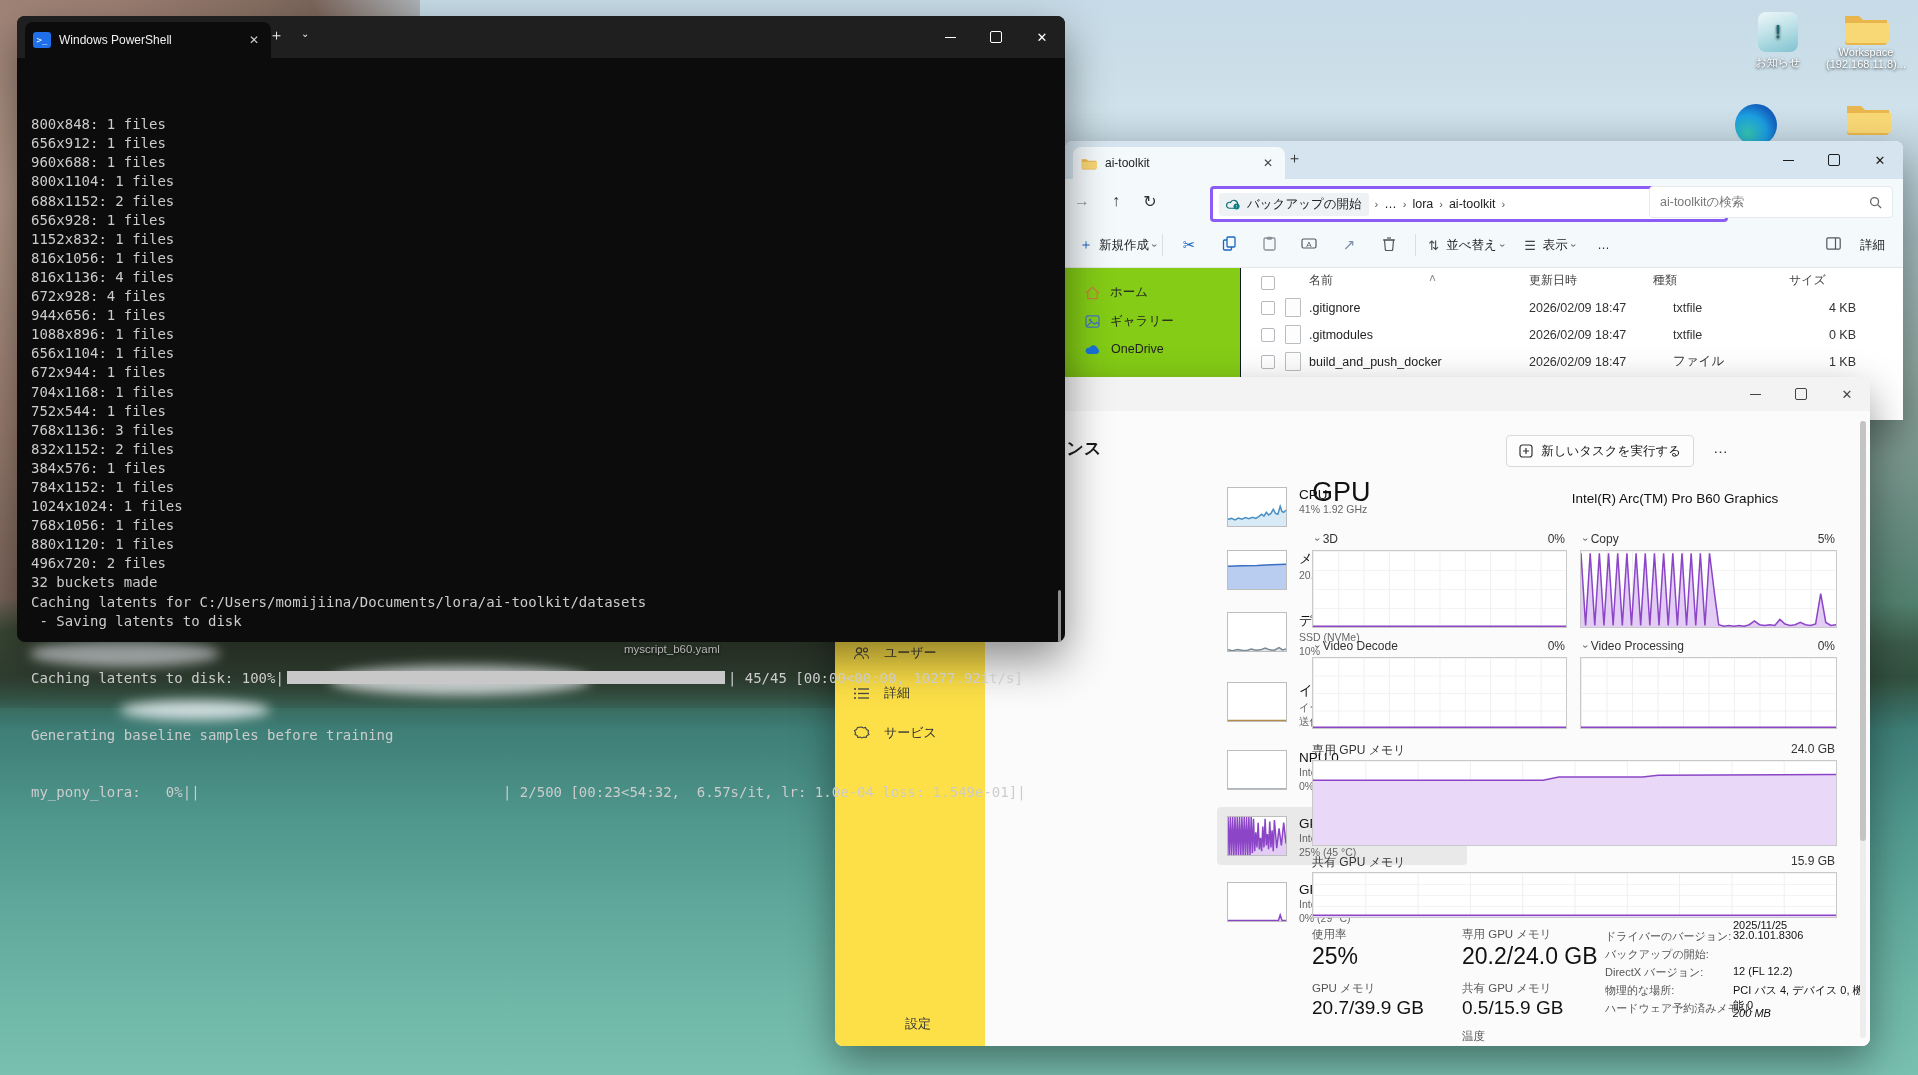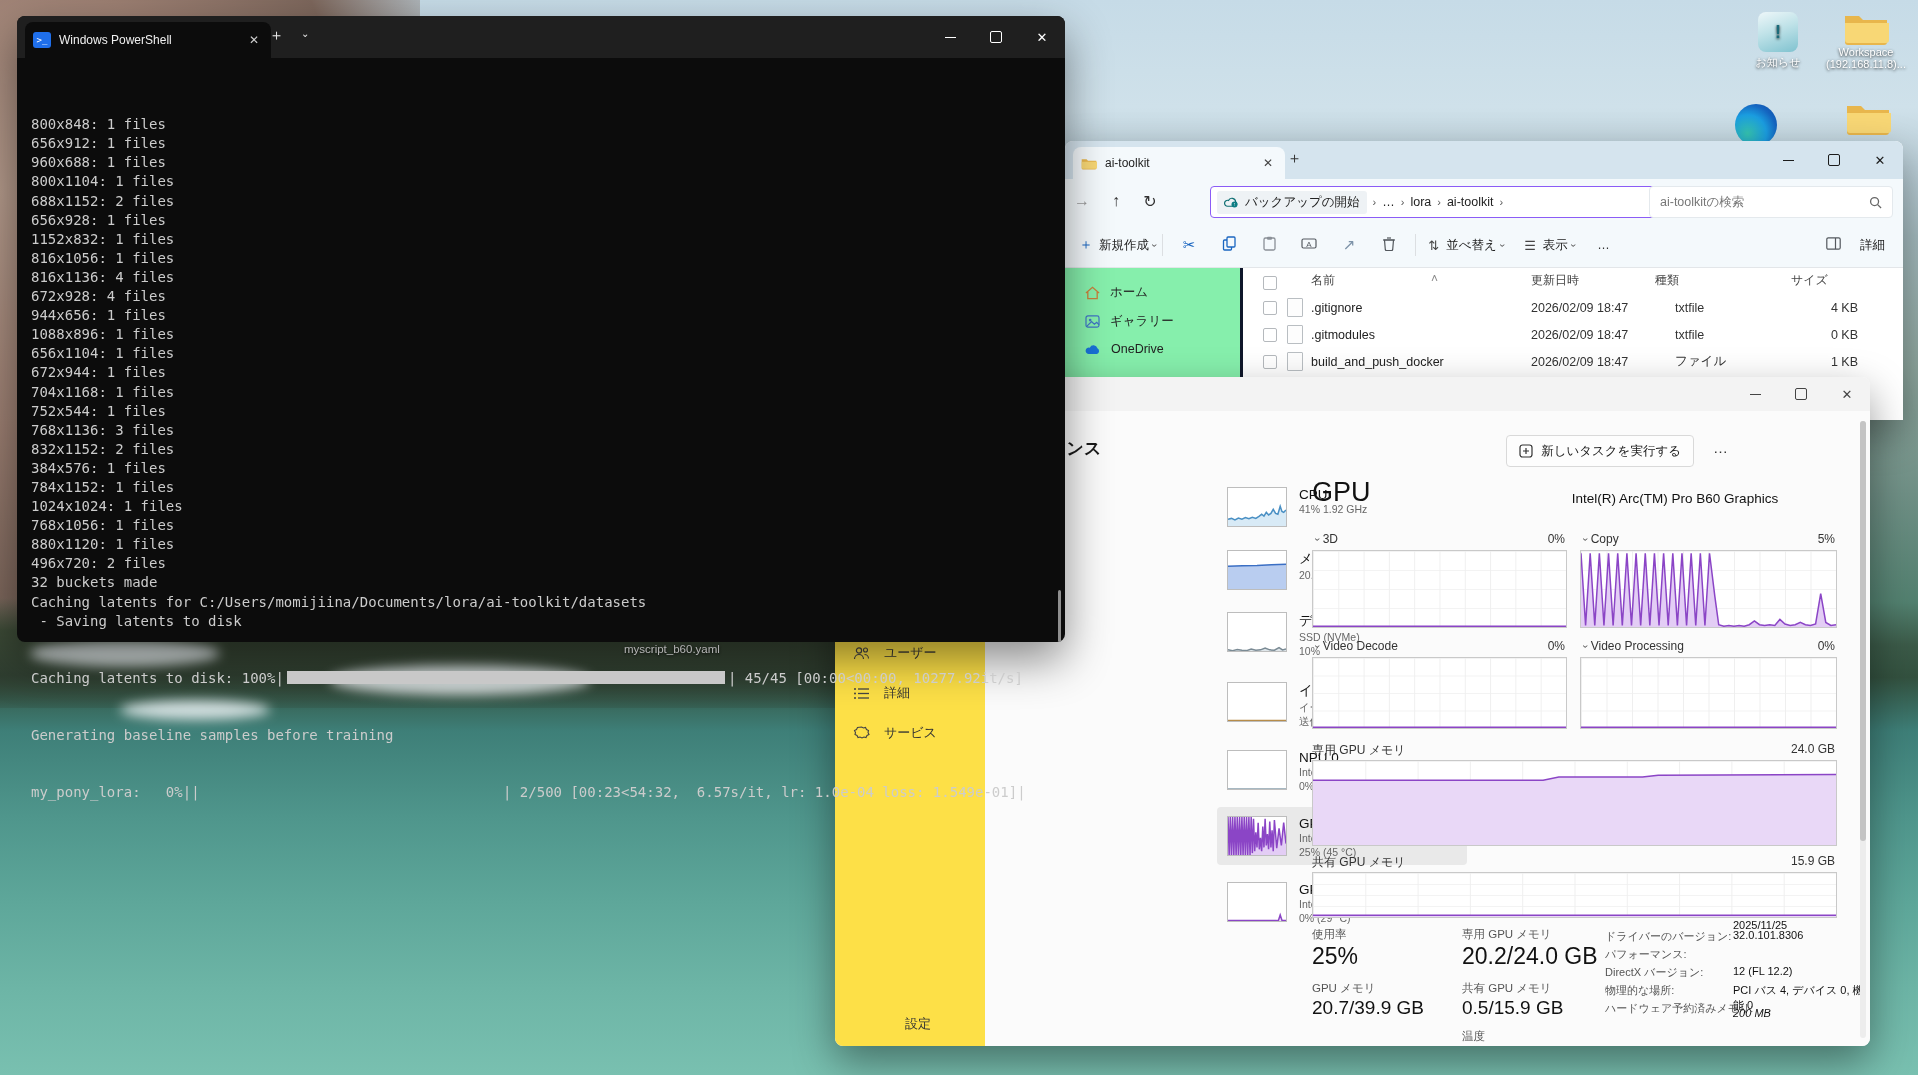--- a/index.html
+++ b/index.html
@@ -45,32 +45,32 @@
   
   #explorer{left:1065px;top:141px;width:838px;height:279px;background:#ffffff;z-index:20;
     border-radius:8px 8px 0 0;box-shadow:0 14px 38px rgba(0,0,0,.35);}
   #ex-tabbar{position:relative;height:38px;background:#d5e4ee;border-radius:8px 8px 0 0;color:#1b1b1b;}
   .ex-tab{position:absolute;left:8px;top:6px;width:196px;height:32px;background:#f4f9fc;
     border-radius:8px 8px 0 0;display:flex;align-items:center;gap:8px;padding:0 8px;font-size:12px;color:#222;}
   .ex-newtab{position:absolute;left:222px;top:8px;font-size:15px;color:#333;}
   #ex-navbar{position:relative;height:44px;background:#f4f9fc;display:flex;align-items:center;}
   .navico{width:34px;text-align:center;font-size:16px;color:#333;}
   .crumbbar{position:absolute;left:145px;top:7px;width:500px;height:30px;background:#fff;
-    border:1px solid #8b5cf6;border-radius:4px;display:flex;align-items:center;font-size:12.5px;color:#222;gap:2px;padding:0 6px;}
+    border:3px solid #8b5cf6;border-radius:4px;display:flex;align-items:center;font-size:12.5px;color:#222;gap:2px;padding:0 6px;}
   .crumb-chip{background:#eef2f5;border-radius:3px;padding:3px 7px;display:flex;gap:6px;align-items:center;}
   .crumb-sep{color:#555;padding:0 4px;font-size:11px;}
   .searchbar{position:absolute;right:10px;top:7px;width:222px;height:30px;background:#fff;
     border:1px solid #e4e9ed;border-radius:4px;display:flex;align-items:center;padding:0 10px;font-size:12.5px;color:#777;}
   #ex-toolbar{position:relative;height:44px;background:#f4f9fc;border-bottom:1px solid #e3e6e9;
     display:flex;align-items:center;font-size:12.5px;color:#222;}
   .tb-ico{width:40px;text-align:center;font-size:15px;}
   .tb-sep{width:1px;height:22px;background:#dcdfe2;margin:0 6px;}
   .chev{display:inline-block;transform:rotate(90deg);font-size:10px;color:#555;margin-left:4px;}
   .ex-body{position:absolute;left:0;top:127px;right:0;bottom:0;background:#fff;display:flex;}
-  .ex-side{width:175px;border-right:3px solid #0f172a;padding-top:10px;background:#86efac;}
+  .ex-side{width:175px;border-right:1px solid #0f172a;padding-top:10px;background:#84cc16;}
   .side-item{display:flex;align-items:center;gap:10px;padding:6px 8px 6px 20px;font-size:12.5px;color:#222;}
   .ex-list{flex:1;position:relative;font-size:12.5px;color:#222;}
   .col-head{position:absolute;top:4px;color:#444;font-size:12px;}
   .frow{position:absolute;left:0;right:8px;height:27px;display:flex;align-items:center;}
   .fcheck{position:absolute;left:20px;width:12px;height:12px;border:1px solid #b5b9bd;border-radius:2px;background:#fff;}
   .fico{position:absolute;left:44px;width:14px;height:17px;background:#fdfdfd;border:1px solid #b9bec2;border-radius:1px;}
   .fname{position:absolute;left:68px;}
   .fdate{position:absolute;left:288px;color:#333;}
   .ftype{position:absolute;left:432px;color:#333;}
   .fsize{position:absolute;left:545px;width:70px;text-align:right;color:#333;}
@@ -533,21 +533,21 @@
       <div class="stat-mid" style="left:327px;top:586px;">20.7/39.9 GB</div>
 
       <div class="stat-lbl" style="left:477px;top:516px;">専用 GPU メモリ</div>
       <div class="stat-big" style="left:477px;top:532px;">20.2/24.0 GB</div>
       <div class="stat-lbl" style="left:477px;top:570px;">共有 GPU メモリ</div>
       <div class="stat-mid" style="left:477px;top:586px;">0.5/15.9 GB</div>
       <div class="stat-lbl" style="left:477px;top:618px;">温度</div>
 
       <div class="drv-lbl" style="left:620px;top:518px;">ドライバーのバージョン:</div>
       <div class="drv-val" style="left:748px;top:518px;">32.0.101.8306</div>
-      <div class="drv-lbl" style="left:620px;top:536px;">パフォーマンス:</div>
+      <div class="drv-lbl" style="left:620px;top:536px;">バックアップの開始:</div>
       <div class="drv-val" style="left:748px;top:508px;">2025/11/25</div>
       <div class="drv-lbl" style="left:620px;top:554px;">DirectX バージョン:</div>
       <div class="drv-val" style="left:748px;top:554px;">12 (FL 12.2)</div>
       <div class="drv-lbl" style="left:620px;top:572px;">物理的な場所:</div>
       <div class="drv-val" style="left:748px;top:572px;">PCI バス 4, デバイス 0, 機能 0</div>
       <div class="drv-lbl" style="left:620px;top:590px;">ハードウェア予約済みメモリ:</div>
       <div class="drv-val" style="left:748px;top:596px;font-style:italic;">200 MB</div>
     </div>
     <div id="tm-scroll">
         <div id="tm-scrollthumb"></div>

